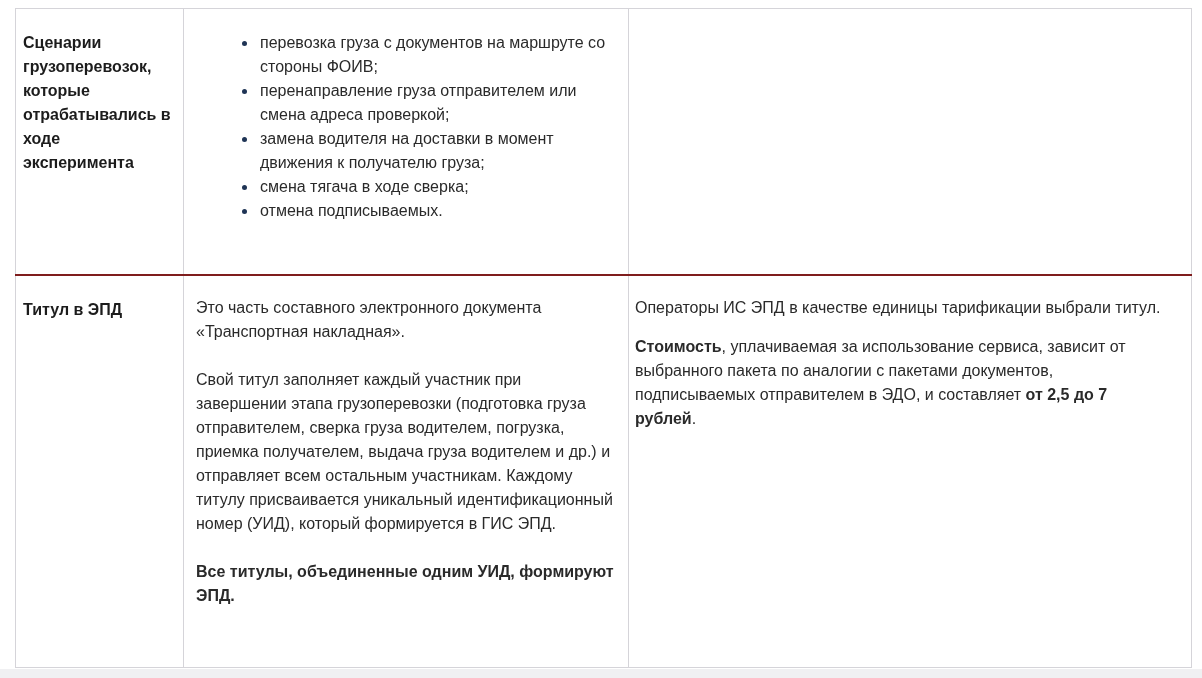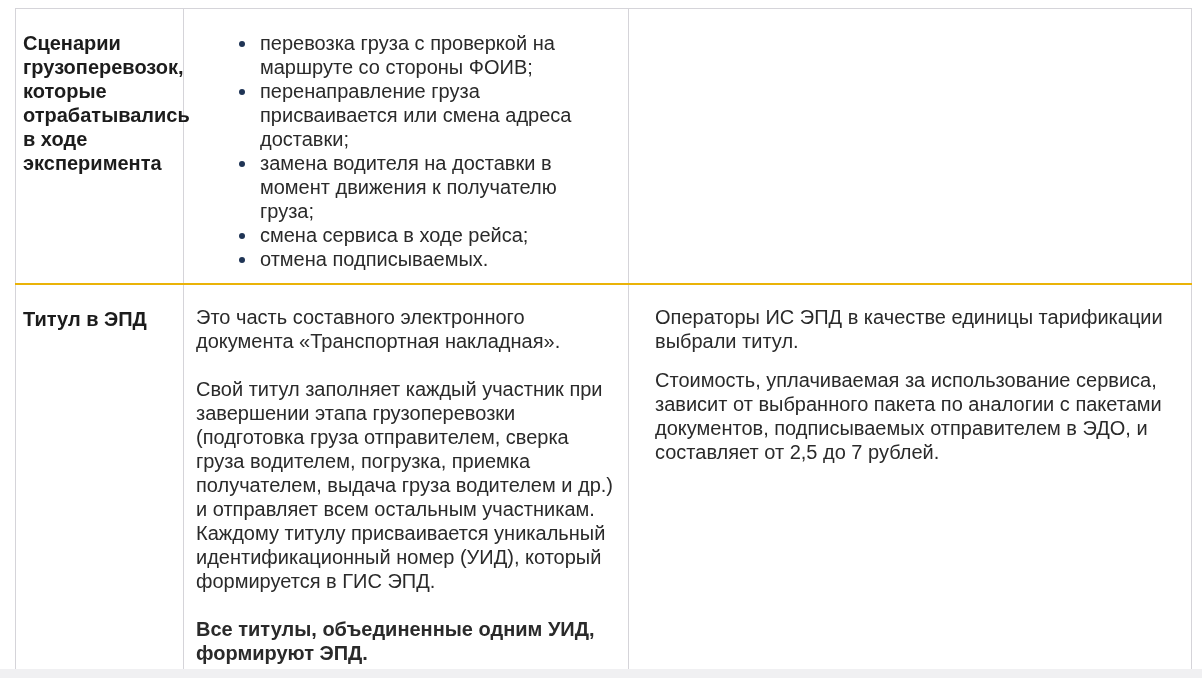--- a/index.html
+++ b/index.html
@@ -23,47 +23,47 @@
     top: 8px;
     width: 1176px;
     height: 660px;
     border-collapse: collapse;
     table-layout: fixed;
     background: #ffffff;
   }
   .doc-table td {
     border: 1px solid #d5d4d9;
     vertical-align: top;
-    font-size: 20px;
+    font-size: 16px;
     line-height: 24px;
     color: #2a2a2a;
   }
-  tr.row-divider td { border-top: 2px solid #eab308; }
+  tr.row-divider td { border-top: 2px solid #7f1d1d; }
   td.c-head {
     font-weight: bold;
     color: #1c1c1c;
     padding: 22px 8px 12px 7px;
   }
   td.c-list { padding: 22px 12px 12px 12px; }
   td.c-list ul {
     margin: 0;
     padding: 0 0 0 62px;
   }
   td.c-list li {
     line-height: 24px;
     padding-left: 2px;
   }
   td.c-list li::marker { color: #1f3455; }
   td.c-text { padding: 20px 12px 12px 12px; }
   td.c-text p { margin: 0 0 24px 0; }
   td.c-text p:last-child { margin-bottom: 0; font-weight: bold; }
-  td.c-right { padding: 20px 20px 12px 26px; }
+  td.c-right { padding: 20px 20px 12px 6px; }
   td.c-right p { margin: 0 0 15px 0; }
   td.c-right p:last-child { margin-bottom: 0; }
-  .b { font-weight: normal; margin-top: 31px; }
+  .b { font-weight: bold; margin-top: 31px; }
   .bottom-strip {
     position: absolute;
     left: 0;
     bottom: 0;
     width: 1202px;
     height: 9px;
     background: #f0f0f2;
   }
 </style>
 </head>
@@ -74,24 +74,24 @@
     <colgroup>
       <col style="width:168px">
       <col style="width:445px">
       <col style="width:563px">
     </colgroup>
     <tbody>
         <tr style="height:266px;">
       <td class="c-head">Сценарии грузоперевозок, которые отрабатывались в ходе эксперимента</td>
       <td class="c-list">
         <ul>
-          <li>перевозка груза с проверкой на маршруте со стороны ФОИВ;</li>
-          <li>перенаправление груза присваивается или смена адреса доставки;</li>
+          <li>перевозка груза с документов на маршруте со стороны ФОИВ;</li>
+          <li>перенаправление груза отправителем или смена адреса проверкой;</li>
           <li>замена водителя на доставки в момент движения к получателю груза;</li>
-          <li>смена сервиса в ходе рейса;</li>
+          <li>смена тягача в ходе сверка;</li>
           <li>отмена подписываемых.</li>
         </ul>
       </td>
       <td class="c-right"></td>
     </tr>
     <tr class="row-divider">
       <td class="c-head">Титул в ЭПД</td>
       <td class="c-text">
         <p>Это часть составного электронного документа «Транспортная накладная».</p>
         <p>Свой титул заполняет каждый участник при завершении этапа грузоперевозки (подготовка груза отправителем, сверка груза водителем, погрузка, приемка получателем, выдача груза водителем и др.) и отправляет всем остальным участникам. Каждому титулу присваивается уникальный идентификационный номер (УИД), который формируется в ГИС ЭПД.</p>

